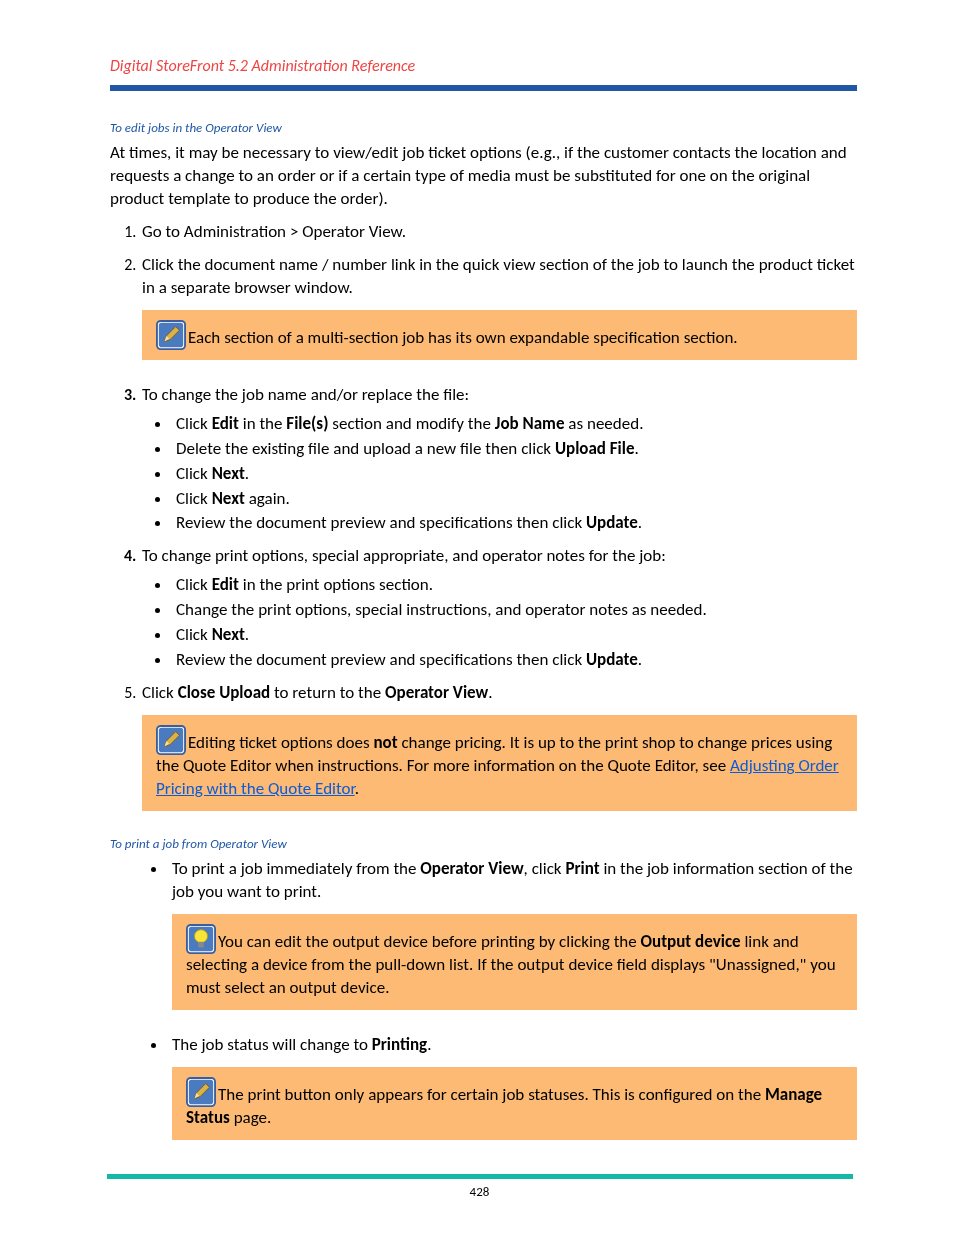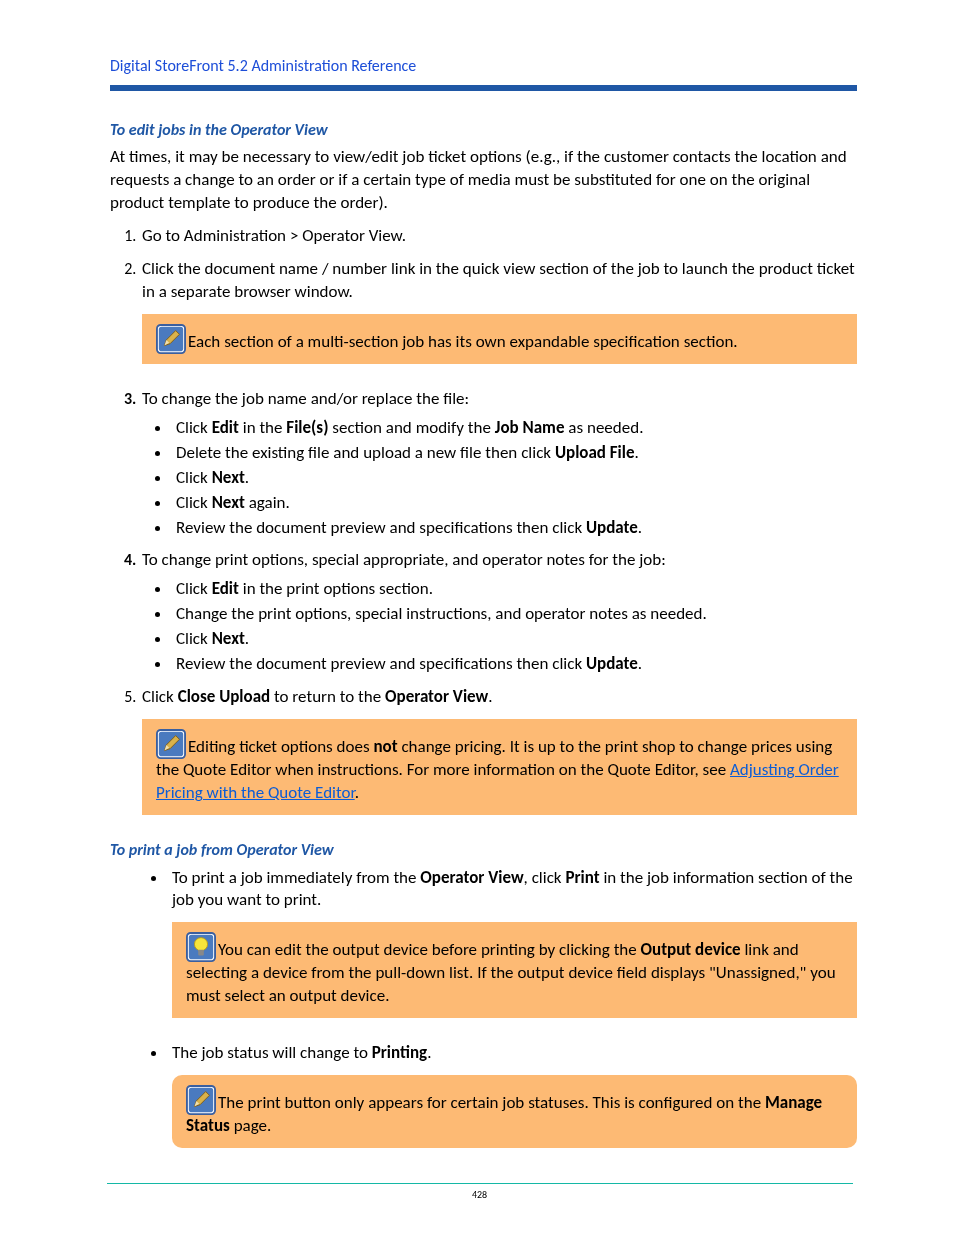--- a/index.html
+++ b/index.html
@@ -13,33 +13,34 @@
   }
   .page {
     width: 954px;
     height: 1235px;
     margin: 0 auto;
     padding: 55px 97px 40px 110px;
     position: relative;
   }
   .header-text {
     font-size: 16px;
-    color: #1d4ed8;
+    color: #ef4444;
     margin-bottom: 8px;
+    font-style: italic;
   }
   .header-rule {
     height: 6px;
     background: #1f57a5;
     margin-bottom: 28px;
   }
   .section-heading {
     color: #1f57a5;
-    font-weight: bold;
+    font-weight: normal;
     font-style: italic;
-    font-size: 16px;
+    font-size: 13px;
     margin: 20px 0 6px 0;
   }
   p { margin: 0 0 10px 0; }
   ol {
     margin: 10px 0 0 0;
     padding-left: 30px;
   }
   ol > li {
     margin-bottom: 10px;
     padding-left: 2px;
@@ -79,22 +80,22 @@
   .link {
     color: #0b5cd6;
     text-decoration: underline;
   }
   .page-number {
     position: absolute;
     bottom: 34px;
     left: 5px;
     right: 0;
     text-align: center;
-    font-size: 10px;
-    border-top: 1px solid #14b8a6;
+    font-size: 13px;
+    border-top: 5px solid #14b8a6;
     width: 746px;
     margin: 0 auto;
     padding-top: 4px;
   }
   b { font-weight: bold; }
   svg { display: block; }
 </style>
 </head>
 <body>
 
@@ -174,21 +175,21 @@
             <circle cx="16" cy="13" r="7" fill="#f7e53b" stroke="#b89a1a" stroke-width="1"></circle>
             <rect x="13" y="19" width="6" height="6" fill="#888" rx="1"></rect>
           </svg>
         </span><span><span>You can edit the output device before printing by clicking the </span><b>Output device</b><span> link and selecting a device from the pull-down list. If the output device field displays "Unassigned," you must select an output device.</span></span>
       </div>
     </li>
 
     <li>
       <span>The job status will change to </span><b>Printing</b><span>.</span>
 
-      <div class="note-box" style="margin-left:0;border-radius:10px;">
+      <div class="note-box" style="margin-left:0;">
         <span class="note-icon">
           <svg viewBox="0 0 32 32" width="30" height="30">
             <rect x="1" y="1" width="30" height="30" rx="4" fill="#fff" stroke="#3a5fa0" stroke-width="2"></rect>
             <rect x="3" y="3" width="26" height="26" rx="3" fill="#4a7abf"></rect>
             <polygon points="9,23 11,17 21,7 25,11 15,21" fill="#d9b24a" stroke="#7a5a1a" stroke-width="1"></polygon>
             <polygon points="9,23 11,17 14,20" fill="#f0e0b0"></polygon>
           </svg>
         </span><span><span>The print button only appears for certain job statuses. This is configured on the </span><b>Manage Status</b><span> page.</span></span>
       </div>
     </li>

